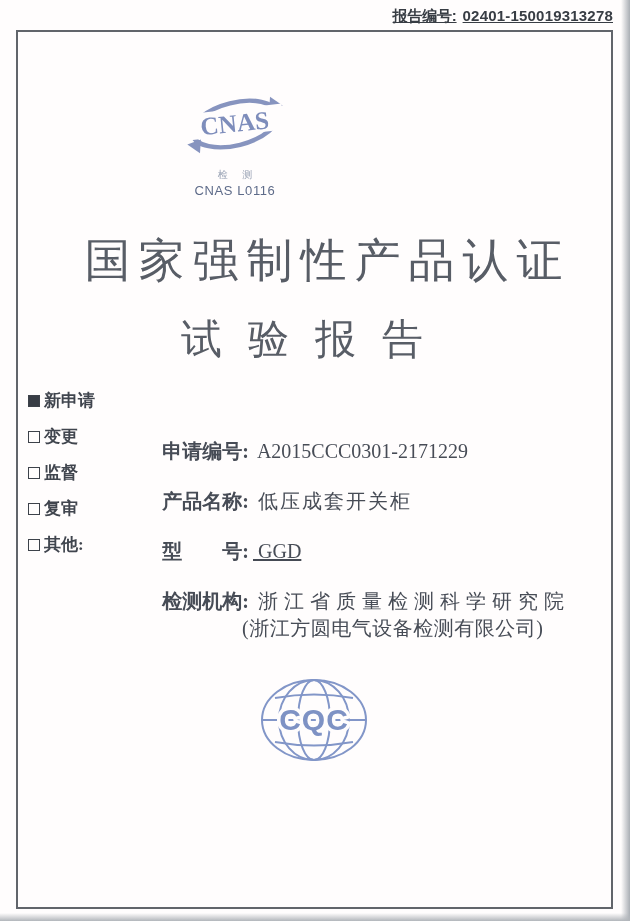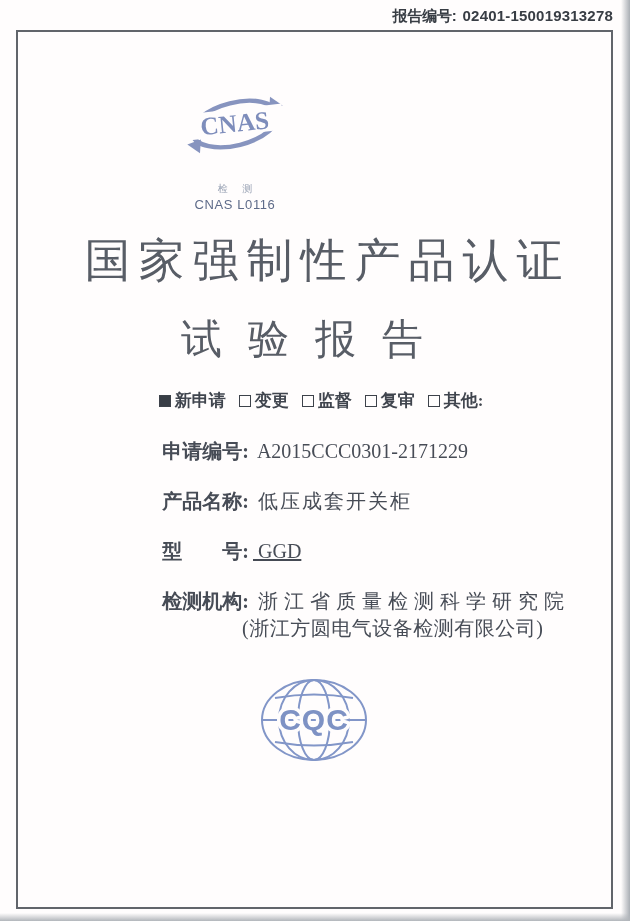--- a/index.html
+++ b/index.html
@@ -17,50 +17,51 @@
   .border-frame {
     position:absolute; left:16px; top:30px; width:597px; height:879px;
     border:2px solid #61656b; box-sizing:border-box;
   }
 
   .report-no {
     position:absolute; top:7px; right:17px;
     font-family:"Liberation Sans","DejaVu Sans",sans-serif;
     font-size:15px; font-weight:600; color:#383d44; letter-spacing:-0.2px;
     white-space:nowrap;
+    text-decoration:underline;
   }
   .report-no .num { margin-left:6px; letter-spacing:0.2px; }
 
   .cma-block { position:absolute; left:48px; top:99px; width:108px; text-align:center; }
   .cma-no {
     margin-top:3px; font-size:18px; font-weight:bold; color:#e85a4c;
     letter-spacing:1.5px; font-family:"Liberation Serif",serif; white-space:nowrap;
   }
 
   .cnas-block { position:absolute; left:185px; top:89px; width:100px; text-align:center; }
-  .cnas-sub1 { margin-top:17px; font-size:10px; color:#99a2b4; letter-spacing:6px; padding-left:6px; }
+  .cnas-sub1 { margin-top:3px; font-size:10px; color:#99a2b4; letter-spacing:6px; padding-left:6px; }
   .cnas-sub2 { margin-top:1px; font-size:13px; color:#5e6b89; letter-spacing:0.6px;
     font-family:"Liberation Sans",sans-serif; }
 
   .doc-title {
     position:absolute; top:230px; left:0; width:100%; text-align:center;
     font-size:46px; font-weight:normal; color:#585d66;
     letter-spacing:8px; padding-left:25px; box-sizing:border-box; white-space:nowrap;
   }
   .doc-subtitle {
     position:absolute; top:312px; left:0; width:100%; text-align:center;
     font-size:41px; font-weight:normal; color:#585d66;
     letter-spacing:26px; box-sizing:border-box; white-space:nowrap;
   }
 
   .checkbox-row {
     position:absolute; top:389px; left:0; width:100%;
     display:flex; justify-content:center; gap:13px;
     font-size:17px; font-weight:bold; color:#40454e;
-    margin-left:0; padding-left:12px; box-sizing:border-box;
+    margin-left:0; padding-left:28px; box-sizing:border-box;flex-direction:column;
   }
   .cb-item { display:flex; align-items:center; gap:4px; white-space:nowrap; }
   .cbox { width:12px; height:12px; border:1.5px solid #3d424a; box-sizing:border-box;
     display:inline-block; flex:none; }
   .cbox.filled { background:#383d45; }
 
   .fields { position:absolute; left:158px; top:438px; width:460px; font-size:20px; }
   .field-row { position:absolute; left:0; white-space:nowrap; line-height:26px;text-align:center; }
   .field-row.r0 { top:0; }
   .field-row.r1 { top:50px; }

